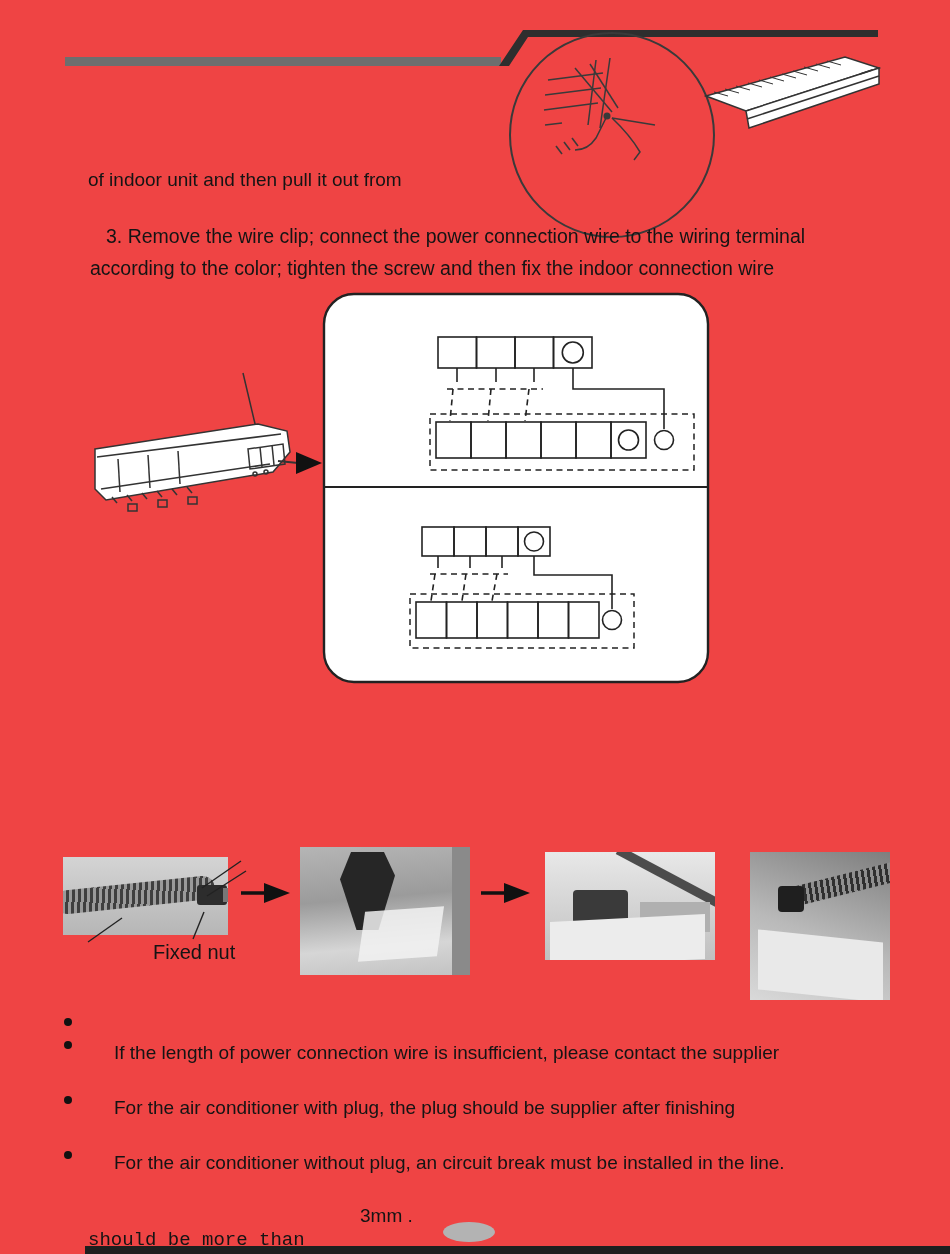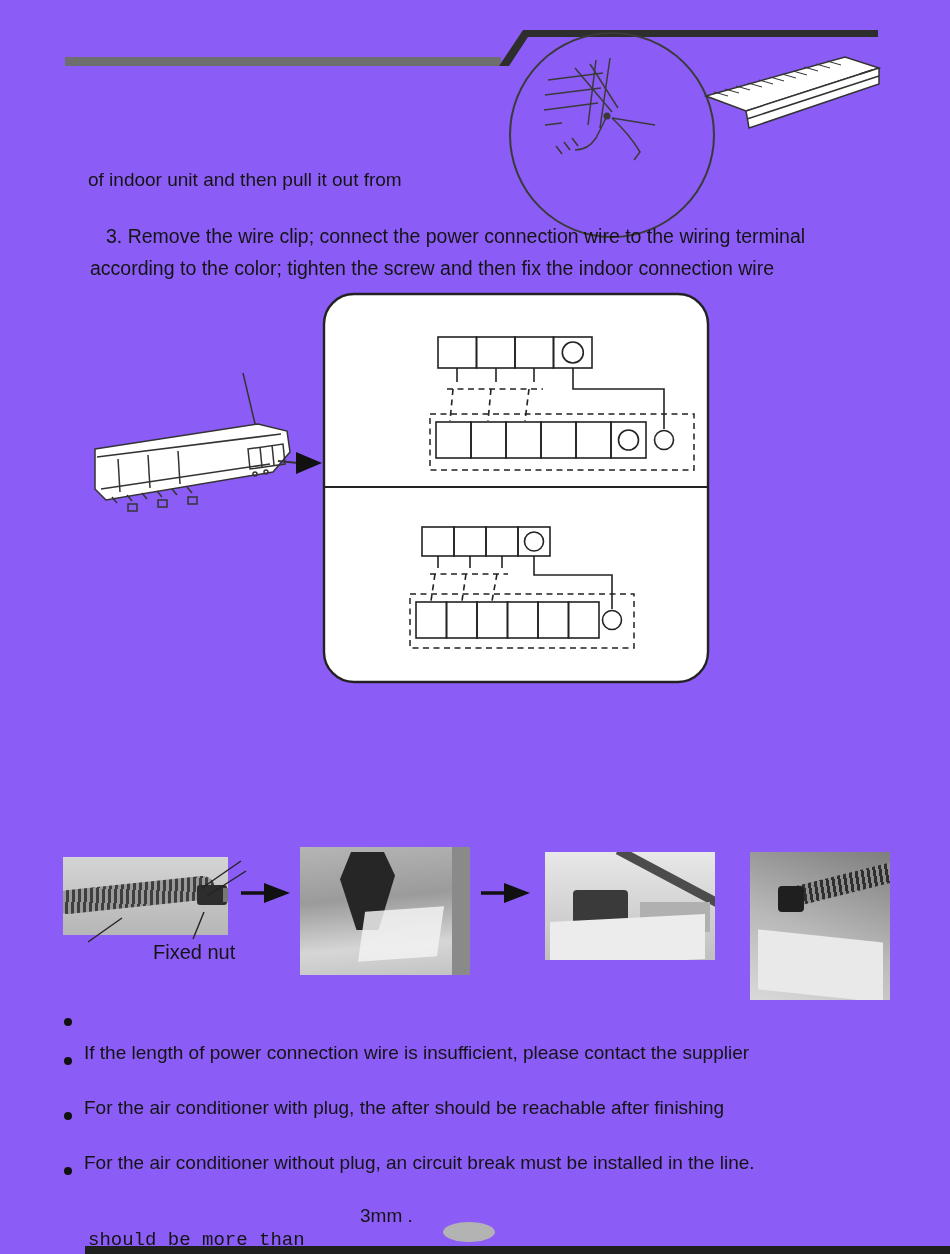--- a/index.html
+++ b/index.html
@@ -1,28 +1,28 @@
 <!DOCTYPE html>
 <html><head>
 <meta charset="utf-8">
 <style>
   html,body{margin:0;padding:0;background:#ffffff;}
   .page{
     position:relative;
     width:950px;height:1254px;
-    background:#8b5cf6;
+    background:#ef4444;
     font-family:"Liberation Sans", sans-serif;
     color:#141414;
     overflow:hidden;
   }
   .abs{position:absolute;}
   .txt{font-size:19px;line-height:1.25;white-space:nowrap;}
   .txt-step{font-size:19.5px;}
   .caption{font-size:20px;}
-  .note-row{display:flex;align-items:flex-end;}
+  .note-row{display:flex;align-items:flex-start;gap:30px;}
   .bullet-dot{width:8px;height:8px;border-radius:50%;background:#111;margin-right:12px;flex:0 0 auto;}
   .photo{position:absolute;overflow:hidden;}
   .photo .shape{position:absolute;}
   .oval{position:absolute;left:443px;top:1222px;width:52px;height:20px;border-radius:50%;background:#b3b3b3;}
   .footer-bar{position:absolute;left:85px;top:1246px;width:865px;height:8px;background:#1f1f1f;}
   .lineart{position:absolute;left:0;top:0;z-index:5;pointer-events:none;}
   .textlayer{z-index:10;}
 </style>
 </head>
 <body>
@@ -213,21 +213,21 @@
   <div class="abs note-row textlayer" style="left:64px;top:1018px;">
     <span class="bullet-dot"></span>
     <span class="txt"></span>
   </div>
   <div class="abs note-row textlayer" style="left:64px;top:1041px;">
     <span class="bullet-dot"></span>
     <span class="txt">If the length of power connection wire is insufficient, please contact the supplier</span>
   </div>
   <div class="abs note-row textlayer" style="left:64px;top:1096px;">
     <span class="bullet-dot"></span>
-    <span class="txt">For the air conditioner with plug, the after should be reachable after finishing</span>
+    <span class="txt">For the air conditioner with plug, the plug should be supplier after finishing</span>
   </div>
   <div class="abs note-row textlayer" style="left:64px;top:1151px;">
     <span class="bullet-dot"></span>
     <span class="txt">For the air conditioner without plug, an circuit break must be installed in the line.</span>
   </div>
 
   <div class="abs txt textlayer" style="left:88px;top:1229px;font-family:Liberation Mono, monospace;">should  be more than</div>
   <div class="abs txt textlayer" style="left:360px;top:1204px;">3mm .</div>
 
   <div class="oval"></div>

